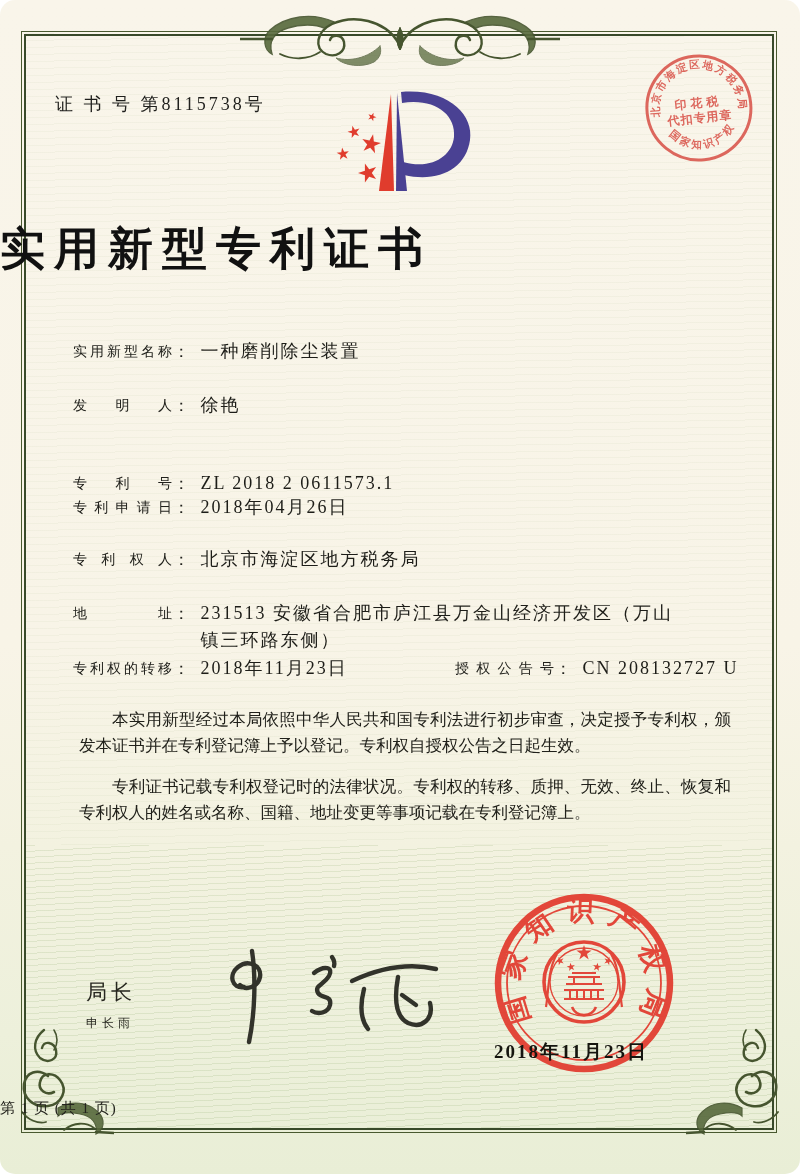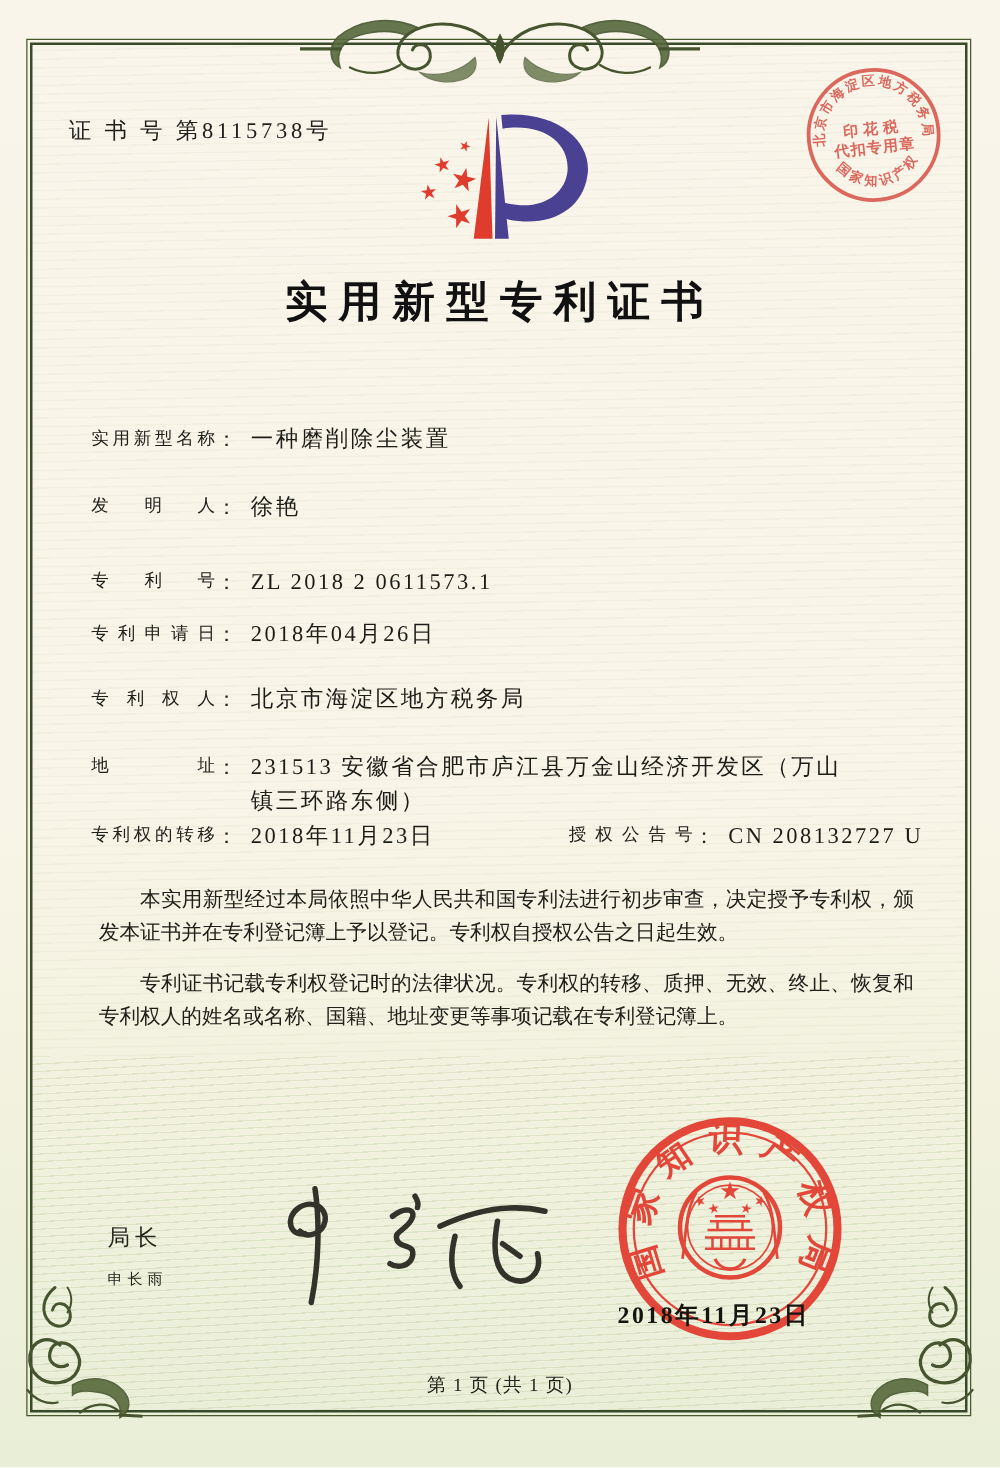--- a/index.html
+++ b/index.html
@@ -1,52 +1,52 @@
 <!DOCTYPE html>
 <html><head>
 <meta charset="utf-8">
 <style>
   html,body{margin:0;padding:0;}
   body{width:800px;height:1174px;position:relative;overflow:hidden;
        font-family:"Liberation Serif","DejaVu Serif",serif;color:#26261f;}
-  .page{position:absolute;inset:0;background:linear-gradient(180deg,#f9f5ea 0%,#f8f4e7 55%,#f3f2e0 72%,#edf0db 88%,#e9eed6 100%);}
+  .page{position:absolute;inset:0;background:linear-gradient(180deg,#f9f5ea 0%,#f8f4e7 55%,#f3f2e0 72%,#edf0db 88%,#e9eed6 100%);border-radius:15px;}
   
   .frame{position:absolute;left:21px;top:31px;width:754px;height:1100px;border:1px solid #49592f;}
   .frame-inner{position:absolute;inset:2px;border:2px solid #394a2a;}
   
   .waves{position:absolute;left:25px;top:845px;width:748px;height:284px;
          background:
            repeating-linear-gradient(177deg, rgba(122,158,88,0.20) 0px, rgba(122,158,88,0.20) 1px, rgba(0,0,0,0) 1px, rgba(0,0,0,0) 6px);
          opacity:.8;pointer-events:none;}
   .waves2{position:absolute;left:25px;top:33px;width:748px;height:812px;
          background:repeating-linear-gradient(179deg, rgba(150,170,120,0.07) 0 1px, rgba(0,0,0,0) 1px 7px);pointer-events:none;}
   .cert-no{position:absolute;left:55px;top:92px;font-size:18px;letter-spacing:3px;color:#1f1f1c;}
-  .title{position:absolute;left:0;top:219px;width:100%;text-align:center;font-size:34px;font-weight:bold;
+  .title{position:absolute;left:0;top:219px;width:100%;font-size:45px;font-weight:bold;
          letter-spacing:9px;color:#111;}
   
   .frow{position:absolute;left:73px;width:700px;font-size:18px;line-height:27px;white-space:nowrap;}
   .flabel{display:inline-block;width:99px;font-size:14px;text-align:justify;text-align-last:justify;vertical-align:top;color:#21211c;}
   .fcolon{display:inline-block;vertical-align:top;font-size:16.5px;margin-left:1px;color:#21211c;}
   .fvalue{display:inline-block;vertical-align:top;margin-left:11px;letter-spacing:2px;color:#1d1d18;}
   .fvalue.wrap{white-space:normal;width:492px;}
   .fgroup2{position:absolute;left:382px;top:0;}
   
   .paras{position:absolute;left:63px;top:691px;width:684px;font-size:16.5px;line-height:25.5px;
          text-align:justify;color:#20201a;}
   .paras p{margin:16px;text-indent:2em;}
   
-  .signer-title{position:absolute;left:86px;top:978px;font-size:18px;letter-spacing:4px;}
+  .signer-title{position:absolute;left:86px;top:978px;font-size:21px;letter-spacing:4px;}
   .signer-name{position:absolute;left:86px;top:1015px;font-size:12px;letter-spacing:4px;}
   .signature{position:absolute;left:206px;top:943px;pointer-events:none;}
   
   .big-seal{position:absolute;left:488px;top:889px;opacity:.93;}
   .seal-date{position:absolute;left:494px;top:1039px;font-size:19px;font-weight:bold;letter-spacing:2px;color:#15150f;z-index:5;}
   .tax-stamp{position:absolute;left:641px;top:51px;opacity:.88;transform:rotate(-6deg);}
   .logo{position:absolute;left:330px;top:87px;}
-  .footer{position:absolute;left:0;top:1099px;width:100%;text-align:center;font-size:15px;letter-spacing:1px;color:#23231d;}
+  .footer{position:absolute;left:0;top:1099px;width:100%;font-size:15px;letter-spacing:1px;color:#23231d;}
   .ornament{position:absolute;pointer-events:none;}
   .orn-top{left:240px;top:8px;}
   .orn-bl{left:14px;top:1028px;}
   .orn-br{left:686px;top:1028px;}
 </style>
 </head>
 <body>
 
 <div class="page">
 
@@ -125,21 +125,21 @@
   </svg>
 
   <div class="title">实用新型专利证书</div>
 
   <div class="frow" style="top:338px">
     <span class="flabel">实用新型名称</span><span class="fcolon">：</span><span class="fvalue">一种磨削除尘装置</span>
   </div>
   <div class="frow" style="top:392px">
     <span class="flabel">发明人</span><span class="fcolon">：</span><span class="fvalue">徐艳</span>
   </div>
-  <div class="frow" style="top:452px">
+  <div class="frow" style="top:470px">
     <span class="flabel">专利号</span><span class="fcolon">：</span><span class="fvalue">ZL 2018 2 0611573.1</span>
   </div>
   <div class="frow" style="top:494px">
     <span class="flabel">专利申请日</span><span class="fcolon">：</span><span class="fvalue">2018年04月26日</span>
   </div>
   <div class="frow" style="top:546px">
     <span class="flabel">专利权人</span><span class="fcolon">：</span><span class="fvalue">北京市海淀区地方税务局</span>
   </div>
   <div class="frow" style="top:600px">
     <span class="flabel">地址</span><span class="fcolon">：</span><span class="fvalue wrap">231513 安徽省合肥市庐江县万金山经济开发区（万山镇三环路东侧）</span>

